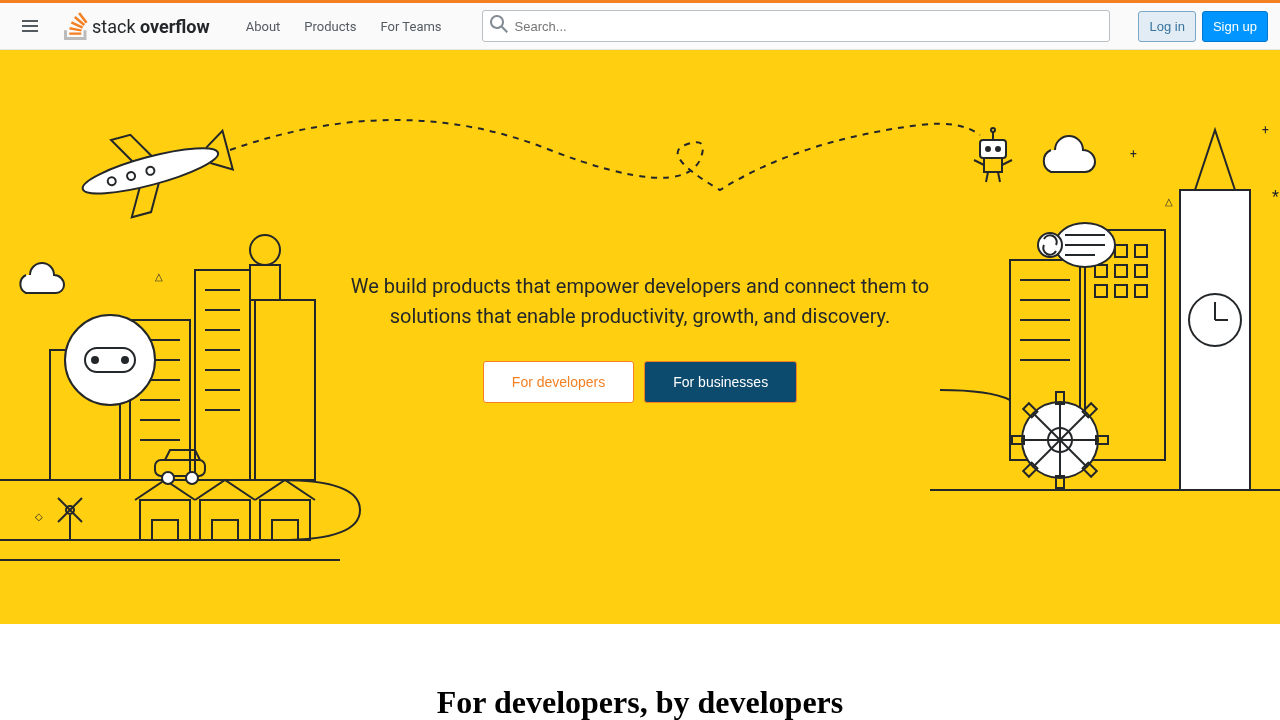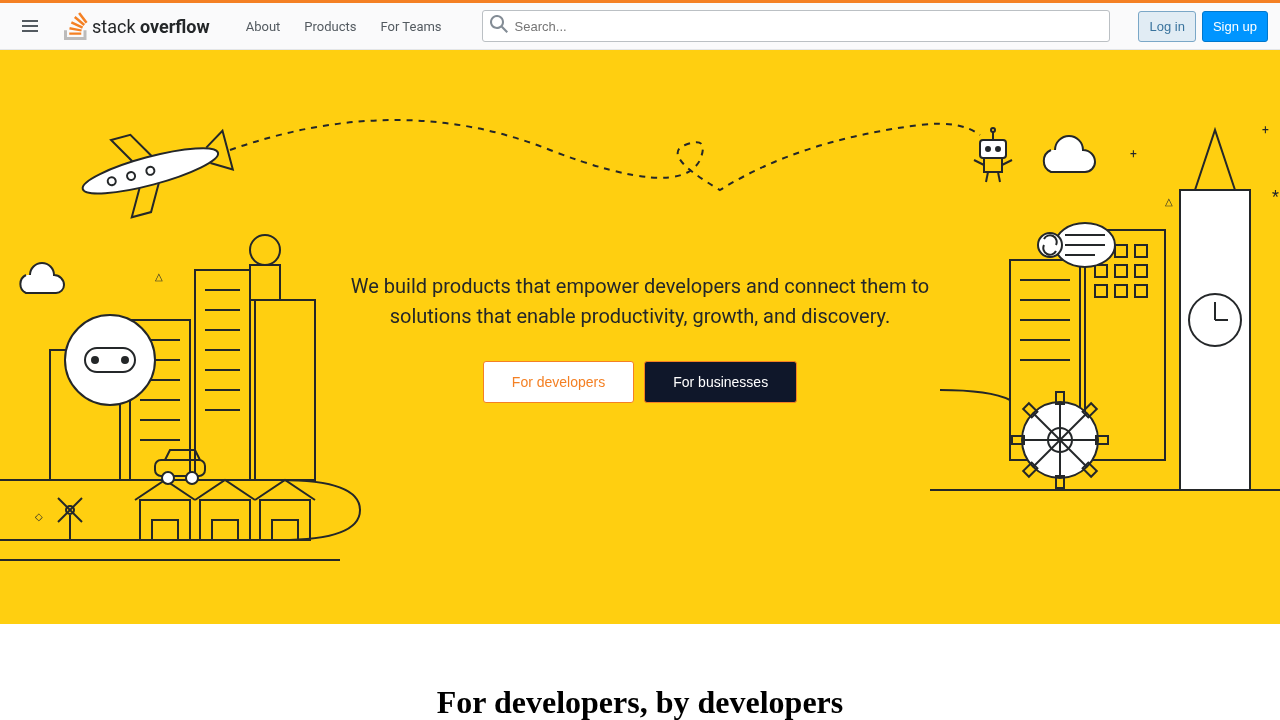--- a/index.html
+++ b/index.html
@@ -124,21 +124,21 @@
       font-size: 14px;
       border-radius: 3px;
       cursor: pointer;
     }
     .cta-dev {
       background: #fff;
       color: #f48024;
       border: 1px solid #f48024;
     }
     .cta-biz {
-      background: #0f172a;
+      background: #0c4a6e;
       color: #fff;
       border: 1px solid #f48024;
     }
     
     .hero-art {
       position: absolute;
       inset: 0;
       pointer-events: none;
     }
     .hero-art svg { width: 100%; height: 100%; }

